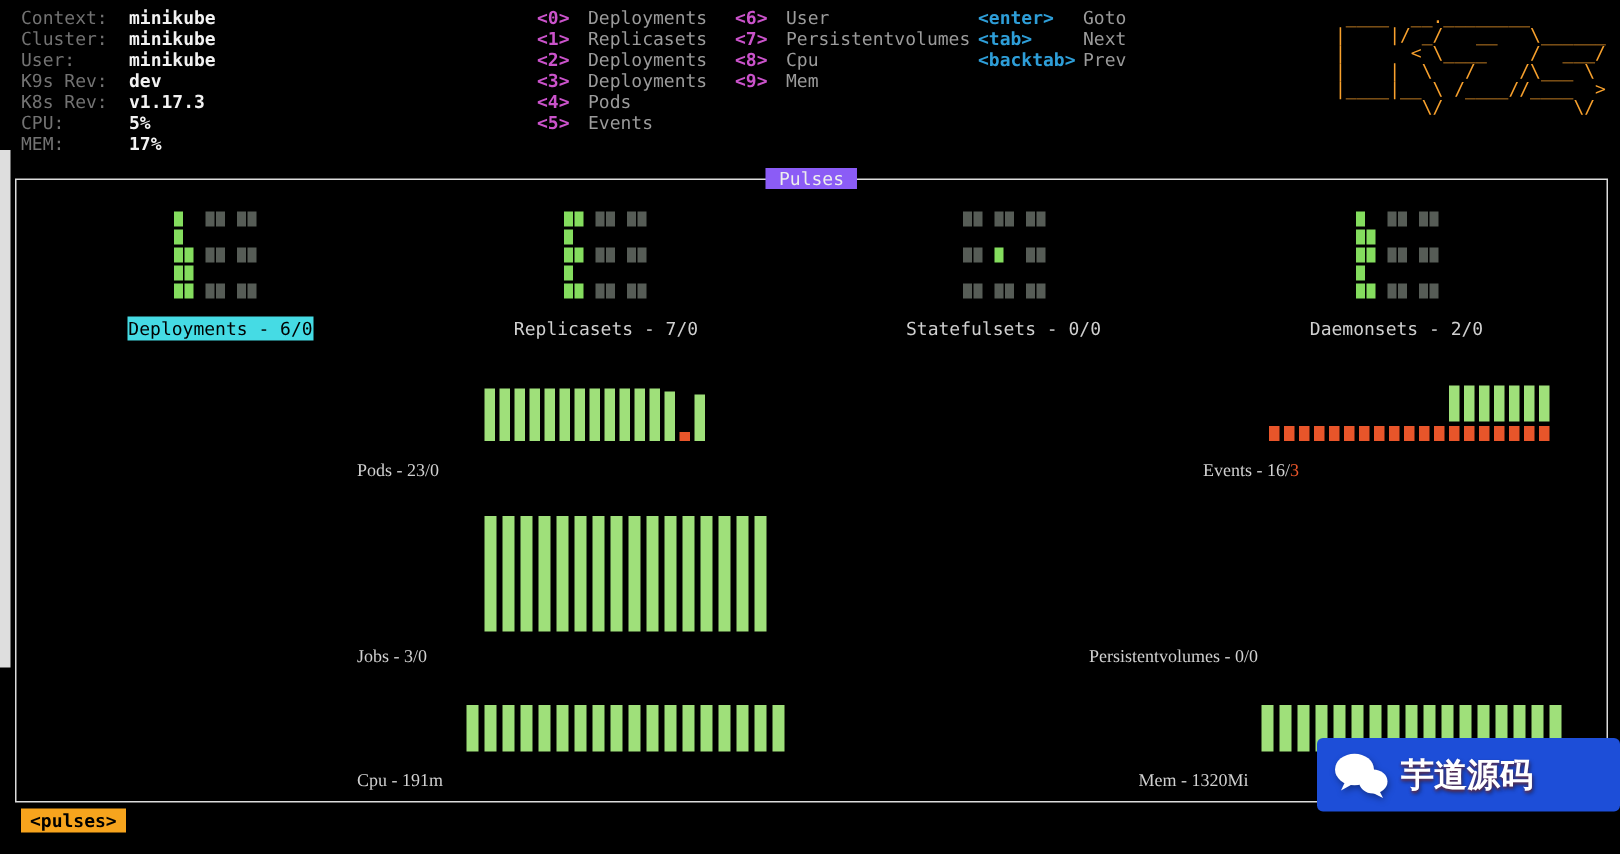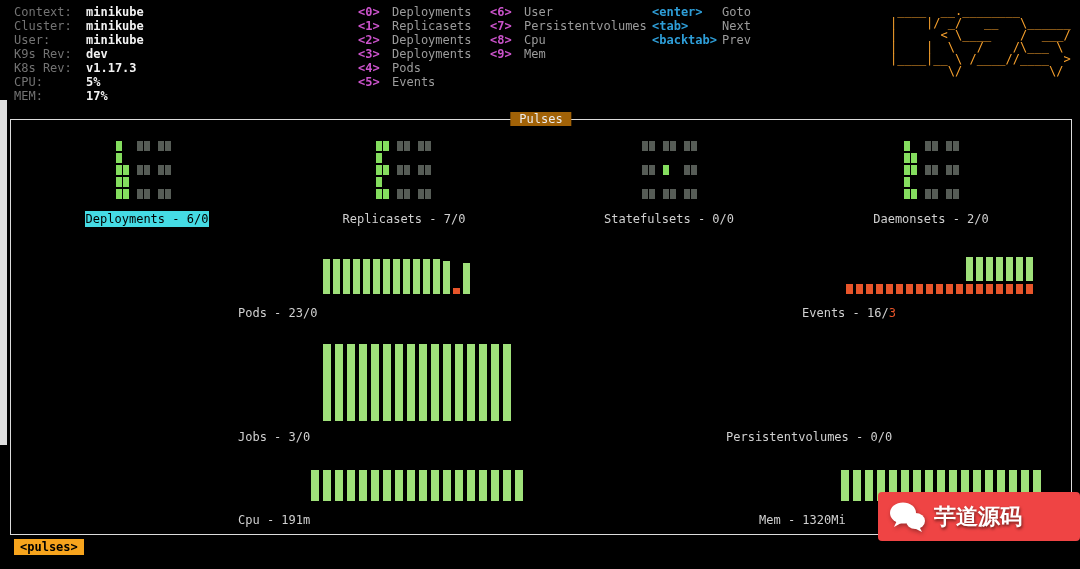--- a/index.html
+++ b/index.html
@@ -17,21 +17,21 @@
   .menu-row { white-space:nowrap; }
   .mkey { display:inline-block; width:34px; color:#cb53cb; font-weight:bold; }
   .menu3 .mkey { width:70px; color:#2e9ed8; }
   .mlabel { color:#9b9b9b; }
   .logo { position:absolute; left:890px; top:5px; color:#f8a12d;
           font-size:12px; line-height:12px; white-space:pre; }
   
   .pulses-box { position:absolute; left:10px; top:119px; width:1062px; height:416px;
                 border:1px solid #dcdcdc; }
   .pulses-title { position:absolute; top:-8px; left:50%; transform:translateX(-50%);
-                  background:#a16207; padding:0 9px; color:#ededed; }
+                  background:#8b5cf6; padding:0 9px; color:#ededed; }
   
   .mini-grid { position:absolute; top:21px; display:grid;
                grid-template-columns:repeat(8,6px); grid-auto-rows:10px;
                column-gap:1px; row-gap:2px; }
   .cell { width:6px; height:10px; }
   .cg { background:#84dd5e; }
   .cd { background:#565c56; }
   .ce { background:transparent; }
   .mini-label { position:absolute; top:91px; height:16px; line-height:16px;
                 text-align:center; color:#d0d0d0; white-space:nowrap; }
@@ -39,30 +39,30 @@
   
   .bars { position:absolute; display:flex; align-items:flex-end; gap:3px; }
   .bars.bw8 { gap:4px; }
   .bar-col { width:7px; height:100%; display:flex; flex-direction:column;
              justify-content:flex-end; }
   .bw8 .bar-col { width:8px; }
   .seg { width:100%; }
   .sg { background:#9fe07a; }
   .sr { background:#e8552a; }
   .bars.stacked .sg { margin-bottom:3px; }
-  .chart-label { position:absolute; color:#d0d0d0; white-space:nowrap; }
+  .chart-label { position:absolute; color:#d0d0d0; white-space:nowrap;font-family:Liberation Serif, serif; }
   .chart-label .err { color:#e8552a; }
   
   .crumb { position:absolute; left:14px; top:539px; background:#f7a41d; color:#000;
            font-weight:bold; padding:1px 6px; }
   
   .left-strip { position:absolute; left:0; top:100px; width:7px; height:345px;
                 background:#dedede; }
   .watermark { position:absolute; left:878px; top:492px; width:202px; height:49px;
-               background:#ef4444; border-radius:4px; display:flex; align-items:center;
+               background:#1d4ed8; border-radius:4px; display:flex; align-items:center;
                padding-left:10px; gap:8px; z-index:5; }
   .wm-icon { filter:drop-shadow(1px 2px 2px rgba(0,0,0,.35)); }
   .wm-text { font-family:"DejaVu Sans","Liberation Sans",sans-serif; font-size:22px;
              font-weight:bold; color:#fff;
              text-shadow:0 1px 2px rgba(140,40,30,.65), 1px 2px 3px rgba(0,0,0,.45); }
 </style>
 </head>
 <body>
 
 <div class="stage">

